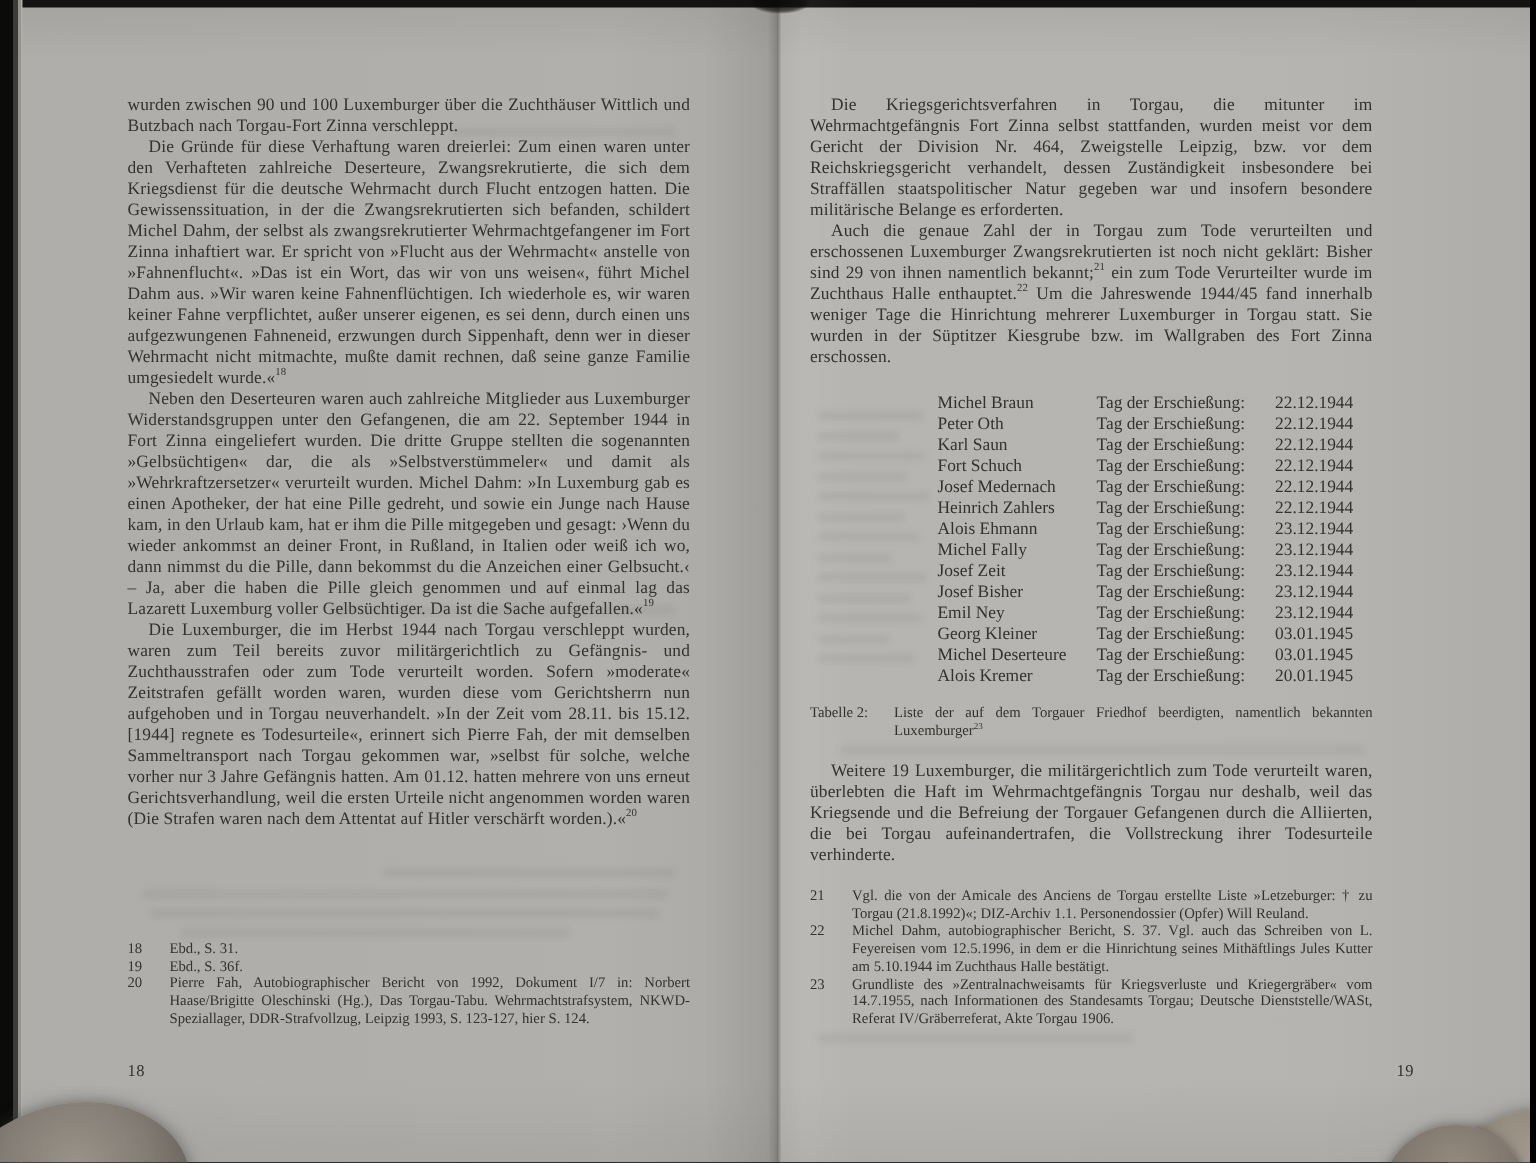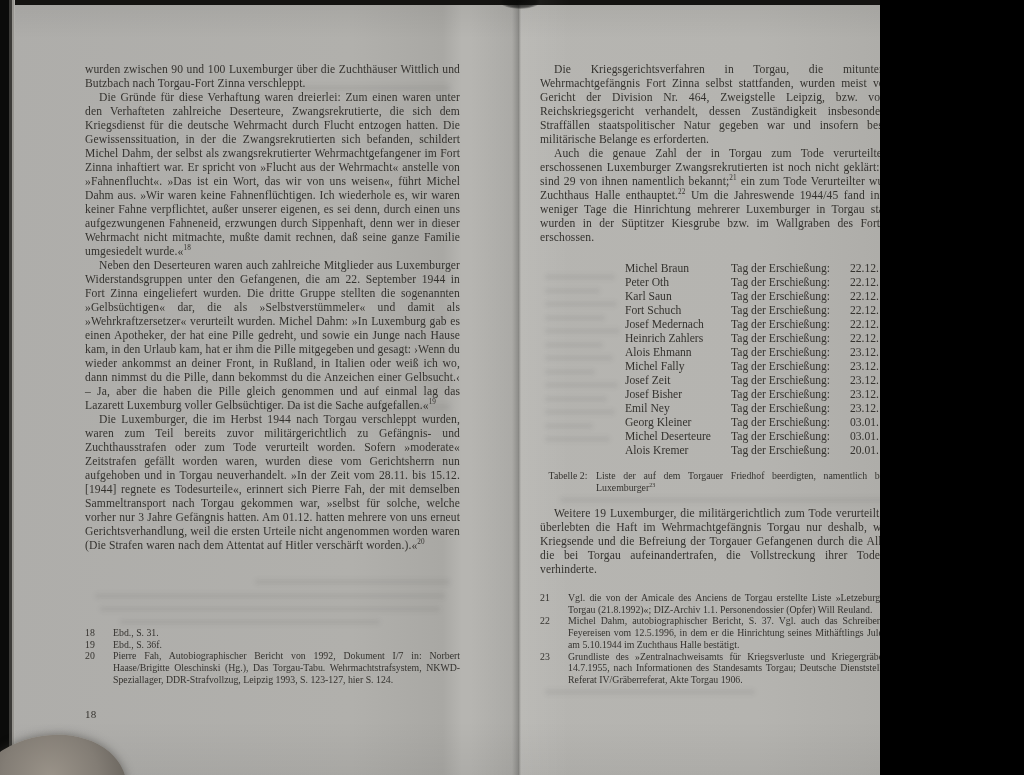--- a/index.html
+++ b/index.html
@@ -1,21 +1,20 @@
 <!DOCTYPE html>
 <html lang="de"><head>
 <meta charset="utf-8">
 <style>
   html,body{margin:0;padding:0;background:#000;}
   .photo{
-    position:relative;width:852px;height:775px;overflow:hidden;
+    position:relative;width:1020px;height:775px;overflow:hidden;
     font-family:"Liberation Serif","DejaVu Serif",serif;
     background:linear-gradient(to right,#aeadaa 0%,#b1b0ac 40%,#a9a8a4 50.3%,#b6b5b1 52.5%,#b5b4b0 86%,#aeada9 100%);
     color:#34322e;
-    padding-left:28px;
   }
   .shade-vert{position:absolute;inset:0;pointer-events:none;
     background:linear-gradient(to bottom,rgba(0,0,0,0.06),rgba(0,0,0,0) 5%,rgba(0,0,0,0) 93%,rgba(0,0,0,0.05));}
   .edge-top{position:absolute;left:0;top:0;width:1024px;height:5px;background:#141311;}
   .spine-notch{position:absolute;left:500px;top:-6px;width:40px;height:15px;border-radius:50%;
     background:radial-gradient(ellipse at center,rgba(10,10,9,0.95) 0%,rgba(10,10,9,0.6) 55%,rgba(10,10,9,0) 75%);}
   .edge-left{position:absolute;left:0;top:0;width:15px;height:775px;
     background:linear-gradient(to right,#0b0b0a 0,#0b0b0a 9px,#3c3b38 9px,#3c3b38 12px,#96948f 12px,#96948f 14px,#b0afab 14px);}
   .gutter{position:absolute;left:470px;top:0;width:100px;height:775px;pointer-events:none;
     background:linear-gradient(to right,rgba(0,0,0,0) 0%,rgba(0,0,0,0.06) 42%,rgba(0,0,0,0.20) 47.5%,rgba(30,30,28,0.32) 48.3%,rgba(255,255,255,0.07) 51%,rgba(0,0,0,0) 100%);}
@@ -34,21 +33,21 @@
   sup{font-size:0.62em;line-height:0;vertical-align:super;}
 
   .rtable{position:absolute;left:22px;top:262px;width:375px;font-size:11.6px;line-height:14px;}
   .trow{display:flex;padding-left:85px;}
   .tname{flex:0 0 106px;}
   .tlabel{flex:0 0 119px;}
   .tdate{flex:1;}
 
   .rcaption{position:absolute;left:22px;top:470px;width:375px;display:flex;
     font-size:9.8px;line-height:11.6px;}
-  .cap-label{flex:0 0 56px;text-align:center;}
+  .cap-label{flex:0 0 56px;}
   .cap-text{flex:1;text-align:justify;}
 
   .footnotes{position:absolute;width:375px;font-size:9.8px;line-height:11.7px;}
   .lfootnotes{left:70px;top:627px;}
   .rfootnotes{left:22px;top:592px;}
   .fnote{display:flex;}
   .fn-num{flex:0 0 28px;}
   .fn-text{flex:1;text-align:justify;}
 
   .pagenum{position:absolute;font-size:11px;letter-spacing:0.3px;}

